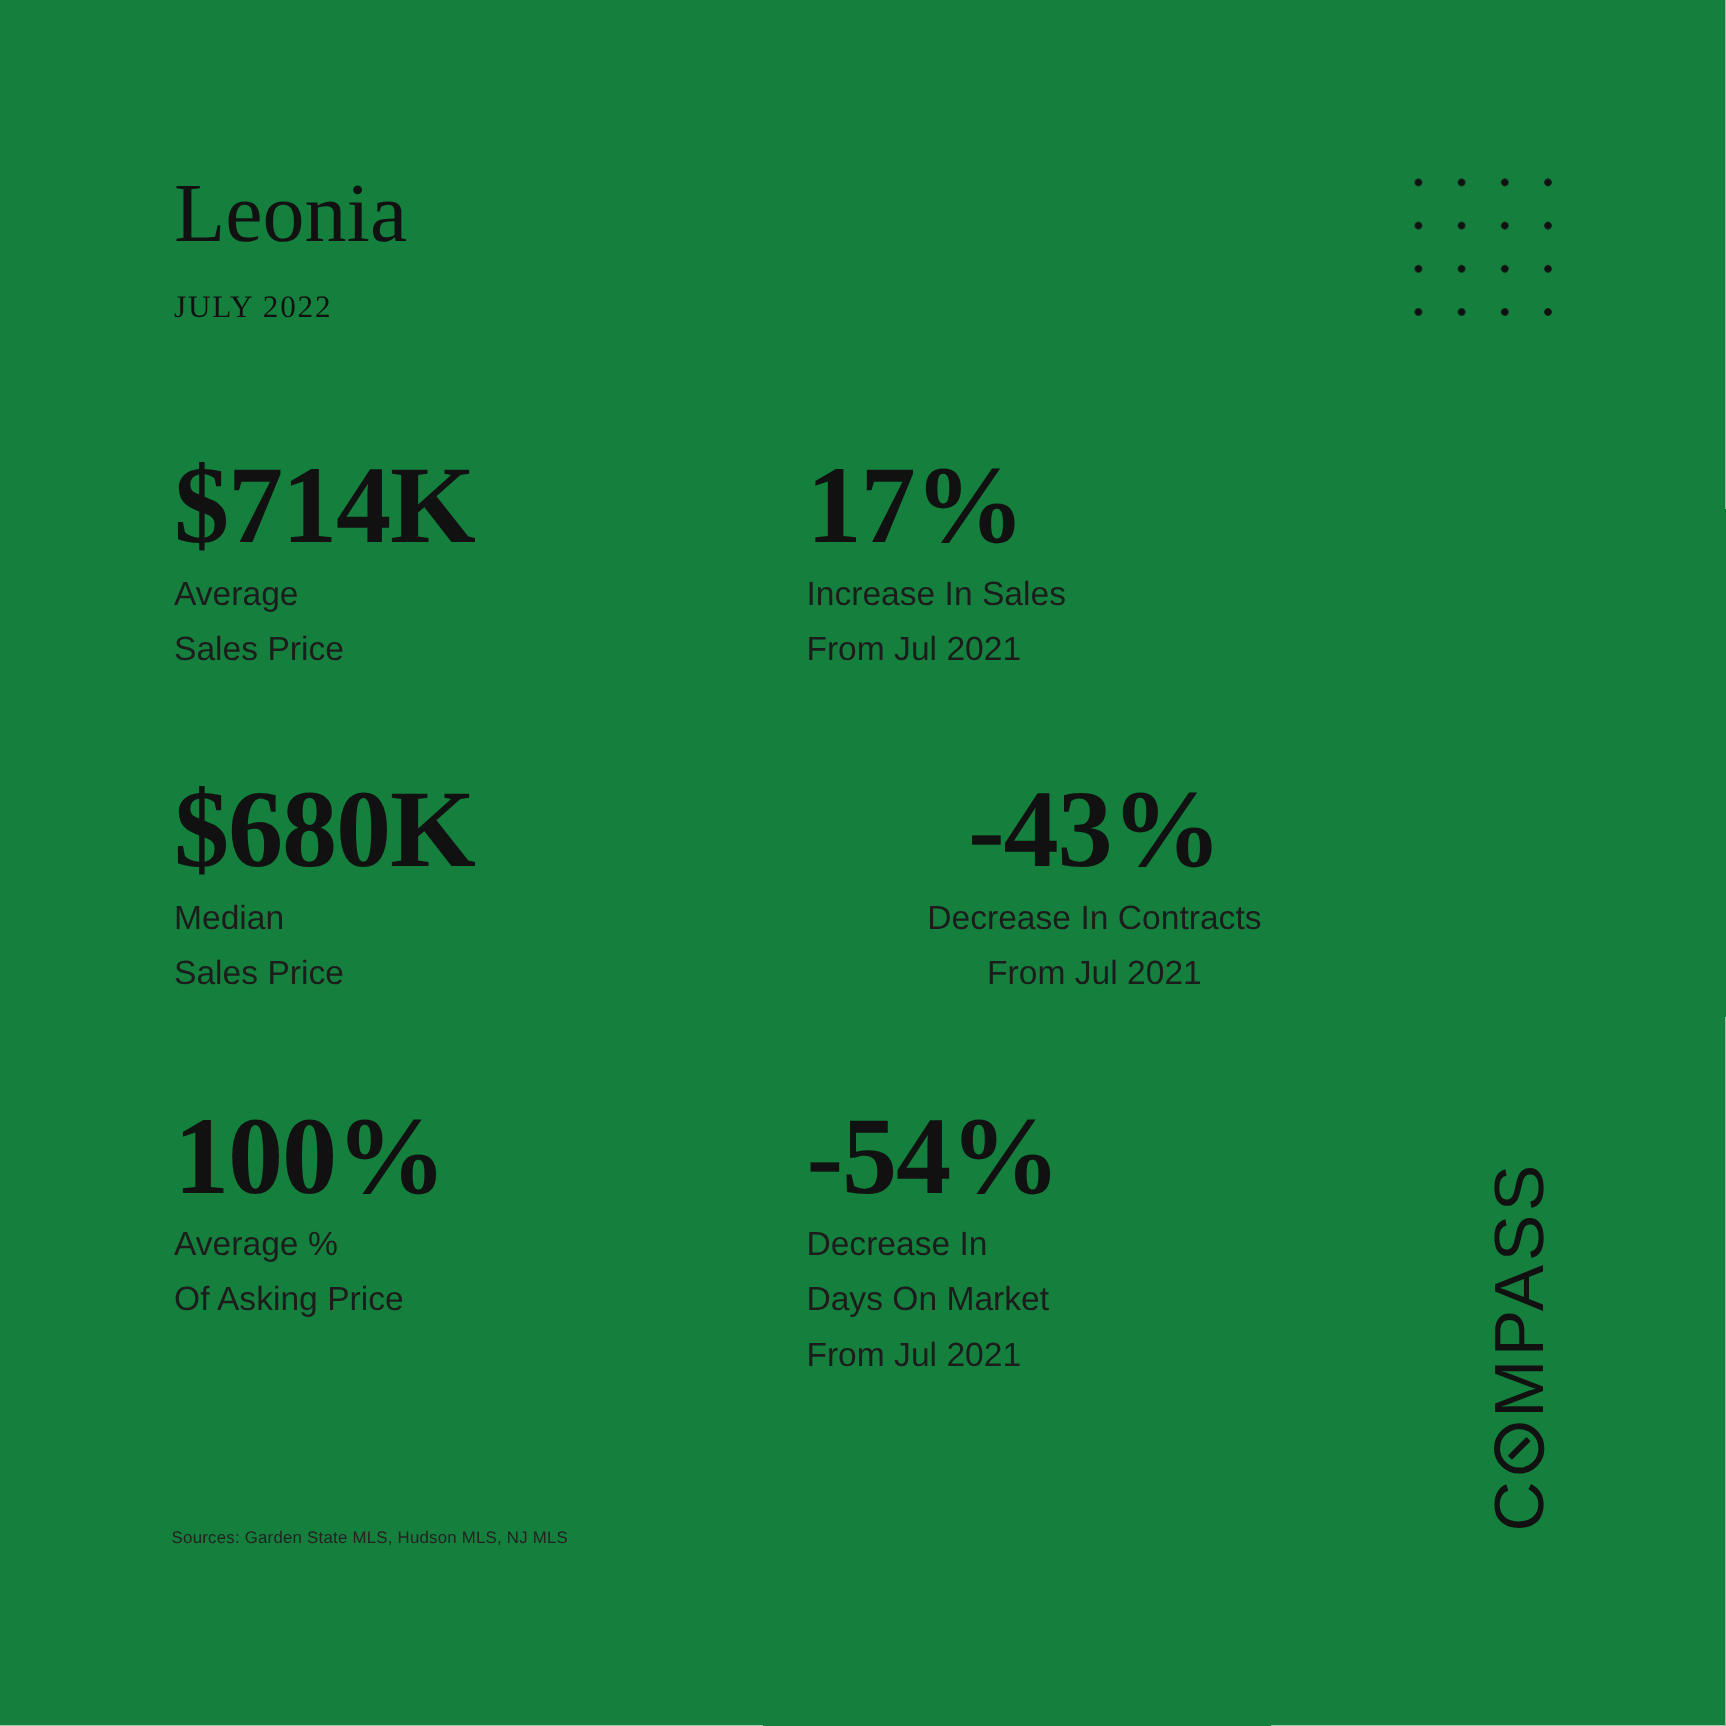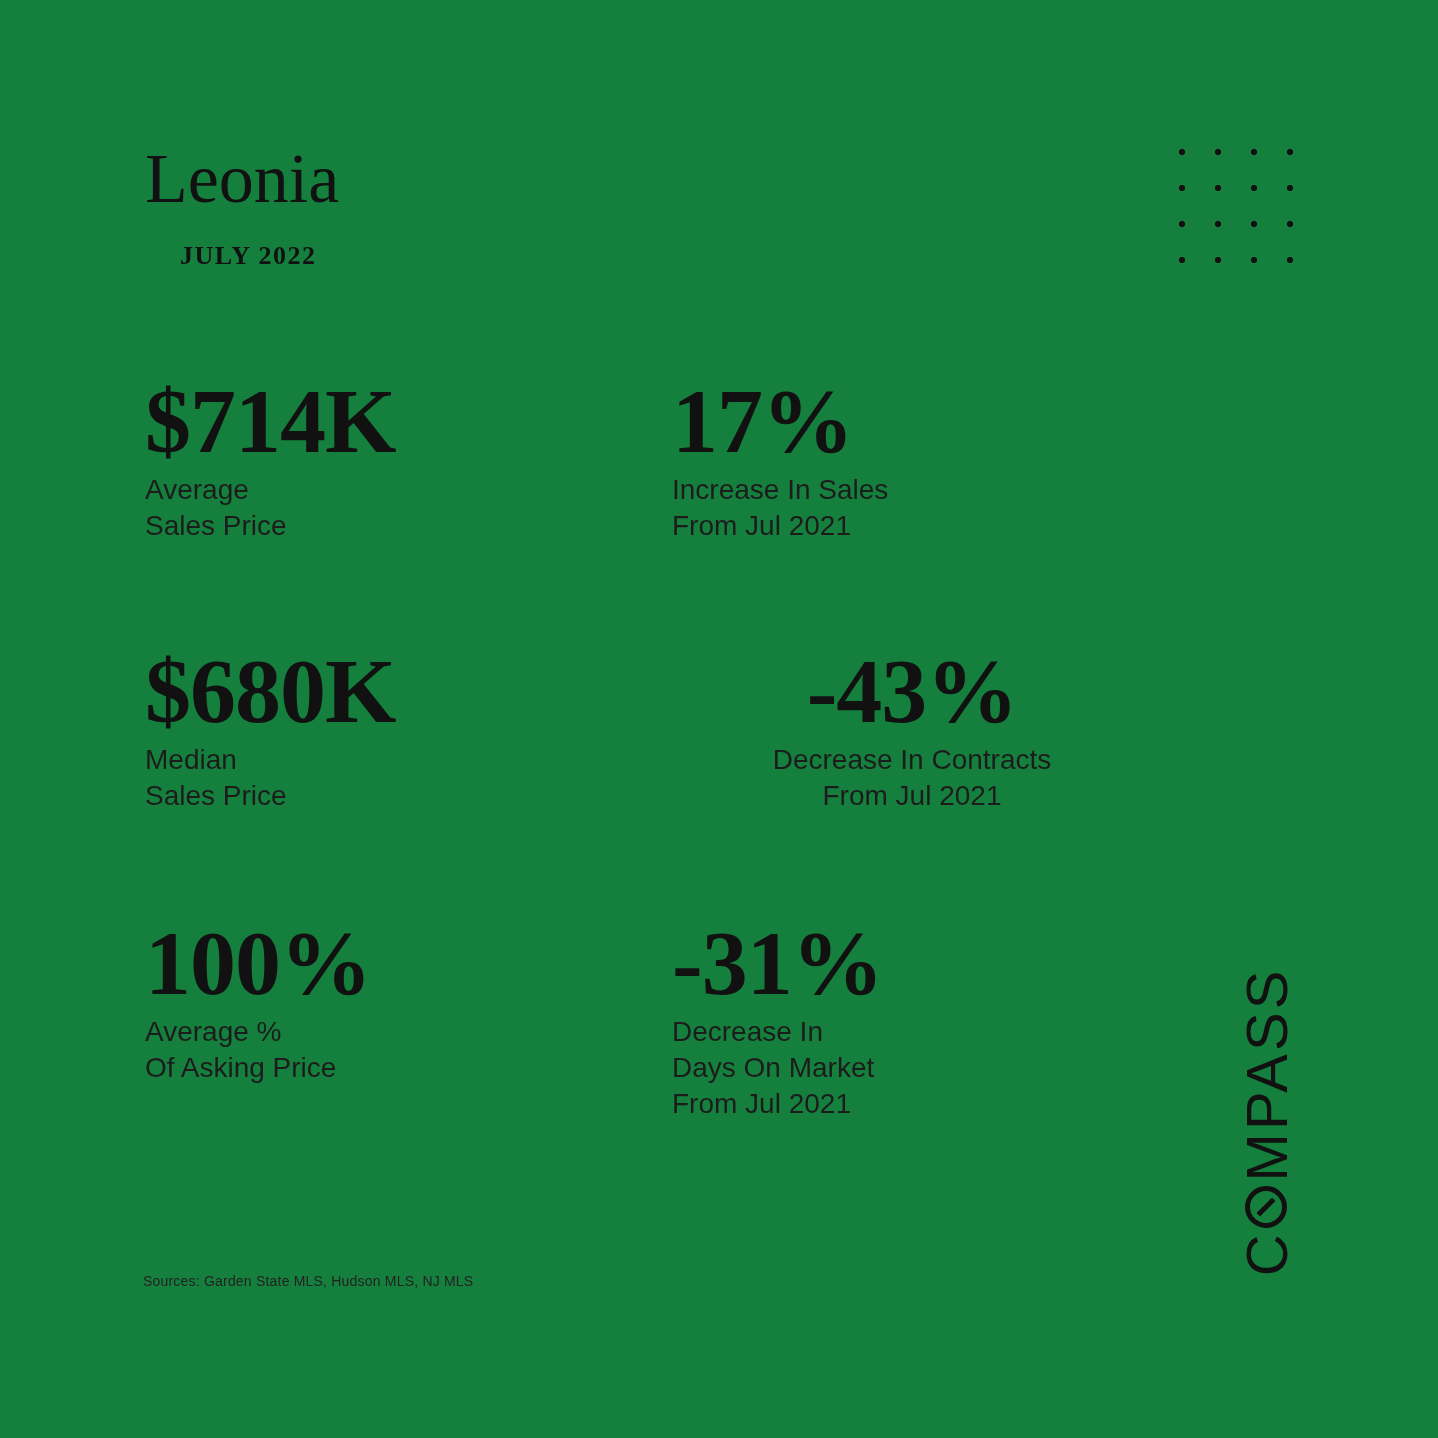--- a/index.html
+++ b/index.html
@@ -28,25 +28,24 @@
     line-height: 1;
     color: #111111;
     margin: 0;
   }
   .page-subtitle {
     position: absolute;
     left: 145px;
     top: 243px;
     font-family: "Liberation Serif", serif;
     font-size: 26px;
-    font-weight: 700;
+    font-weight: 400;
     letter-spacing: 1.5px;
     line-height: 1;
     color: #111111;
-    margin-left: 35px;
   }
 
   
   .dot-grid {
     position: absolute;
     left: 1164px;
     top: 134px;
     width: 144px;
     height: 144px;
     background-image: radial-gradient(circle, #111111 2.8px, transparent 3.4px);
@@ -65,21 +64,21 @@
     font-weight: 700;
     line-height: 1;
     letter-spacing: -1px;
     color: #111111;
     white-space: nowrap;
   }
   .stat-label {
     margin-top: 5px;
     font-size: 28px;
     font-weight: 400;
-    line-height: 36px;
+    line-height: 46px;
     color: #1c1c1c;
     white-space: pre-line;
   }
   .pos-r1c1 { left: 145px; top: 375px; }
   .pos-r1c2 { left: 672px; top: 375px; }
   .pos-r2c1 { left: 145px; top: 645px; }
   .pos-r2c2 { left: 672px; top: 645px; text-align: center; }
   .pos-r3c1 { left: 145px; top: 917px; }
   .pos-r3c2 { left: 672px; top: 917px; }
 
@@ -173,21 +172,21 @@
 From Jul 2021</div>
   </div>
 
   <div class="stat pos-r3c1">
     <div class="stat-value">100%</div>
     <div class="stat-label">Average %
 Of Asking Price</div>
   </div>
 
   <div class="stat pos-r3c2">
-    <div class="stat-value">-31%</div>
+    <div class="stat-value">-54%</div>
     <div class="stat-label">Decrease In
 Days On Market
 From Jul 2021</div>
   </div>
 
   <div class="sources">Sources: Garden State MLS, Hudson MLS, NJ MLS</div>
 
   <div class="logo-wrap">
     <div class="logo">
       <span>C</span>

